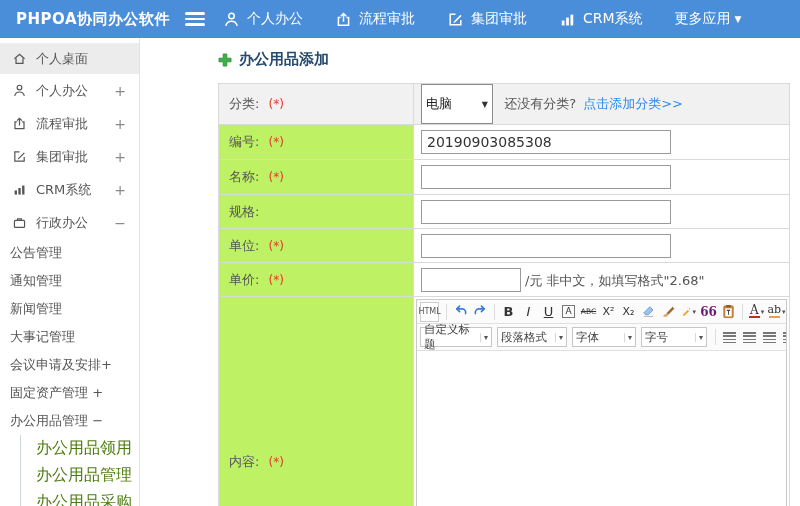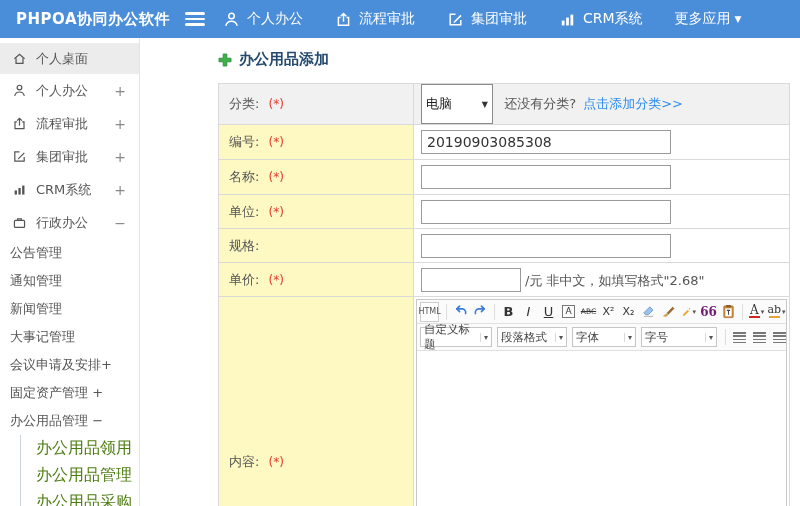--- a/index.html
+++ b/index.html
@@ -32,21 +32,21 @@
 
   
   .main { flex:1; padding:10px 10px 0 78px; background:#fff; }
   .title-row { display:flex; align-items:center; margin:2px 0 14px 0; }
   .title-row .plus { margin-right:7px; display:inline-flex; }
   .page-title { font-size:15px; font-weight:bold; color:#254a6e; }
 
   
   table.form { width:572px; border-collapse:collapse; table-layout:fixed; }
   table.form td { border:1px solid #d9d9d9; font-size:13px; color:#555;margin-top:8px; }
-  td.lbl { width:195px; background:#fef9c3; padding-left:10px; }
+  td.lbl { width:195px; background:#bef264; padding-left:10px; }
   tr.hovered td { background:#f1f1f1; }
   td.val { background:#fff; padding-left:7px; }
   .req { color:#e8392a; margin-left:5px; font-size:12px; }
   .txt { width:250px; height:24px; border:1px solid #9a9a9a; font-size:14px; color:#333;
          padding:0 5px; font-family:"DejaVu Sans","Liberation Sans",sans-serif; background:#fff; }
   .txt.small { width:100px; }
   .sel-box { display:inline-flex; width:72px; height:40px; border:1px solid #8b8b8b; background:#fff;
              align-items:center; justify-content:space-between; padding:0 4px; font-size:13px; color:#222;
              vertical-align:middle; cursor:pointer; }
   .sel-box .sel-caret { font-size:8px; color:#333; }
@@ -77,21 +77,21 @@
   .stacked { display:inline-flex; flex-direction:column; align-items:center; line-height:10px; }
   .stacked .bar { width:11px; height:2.5px; margin-top:1px; }
   .bar-red { background:#cc2a1e; }
   .bar-orange { background:#e8a33d; }
   .align-icon { width:13px; height:11px;
     background:repeating-linear-gradient(to bottom,#777 0 1.6px,transparent 1.6px 3.4px); }
   .ed-select { display:inline-flex; align-items:center; justify-content:space-between; background:#fff;
                border:1px solid #c6c6c6; height:20px; font-size:11.5px; color:#444; padding:0 3px;
                margin-right:4px; cursor:pointer; flex-shrink:0; }
   .ed-select .sel-caret { font-size:8px; color:#555; border-left:1px solid #d8d8d8; padding-left:3px; margin-left:3px; }
-  .w1{width:72px}.w2{width:70px}.w3{width:64px}.w4{width:76px}
+  .w1{width:72px}.w2{width:70px}.w3{width:64px}.w4{width:66px}
   .ed-body { flex:1; background:#fff; outline:none; }
 </style>
 </head>
 <body>
 
 <div class="topbar">
   <div class="brand">PHPOA协同办公软件</div>
   <div class="hamburger">
       <i></i>
       <i></i>
@@ -285,30 +285,30 @@
         <td class="lbl">
           <span>名称:</span>
           <span class="req">(*)</span>
         </td>
         <td class="val">
           <input class="txt" style="">
         </td>
       </tr>
       <tr style="height:34px">
         <td class="lbl">
+          <span>规格:</span>
+        </td>
+        <td class="val">
+          <input class="txt" style="">
+        </td>
+      </tr>
+      <tr style="height:34px">
+        <td class="lbl">
           <span>单位:</span>
           <span class="req">(*)</span>
-        </td>
-        <td class="val">
-          <input class="txt" style="">
-        </td>
-      </tr>
-      <tr style="height:34px">
-        <td class="lbl">
-          <span>规格:</span>
         </td>
         <td class="val">
           <input class="txt" style="">
         </td>
       </tr>
       <tr style="height:34px">
         <td class="lbl">
           <span>单价:</span>
           <span class="req">(*)</span>
         </td>

